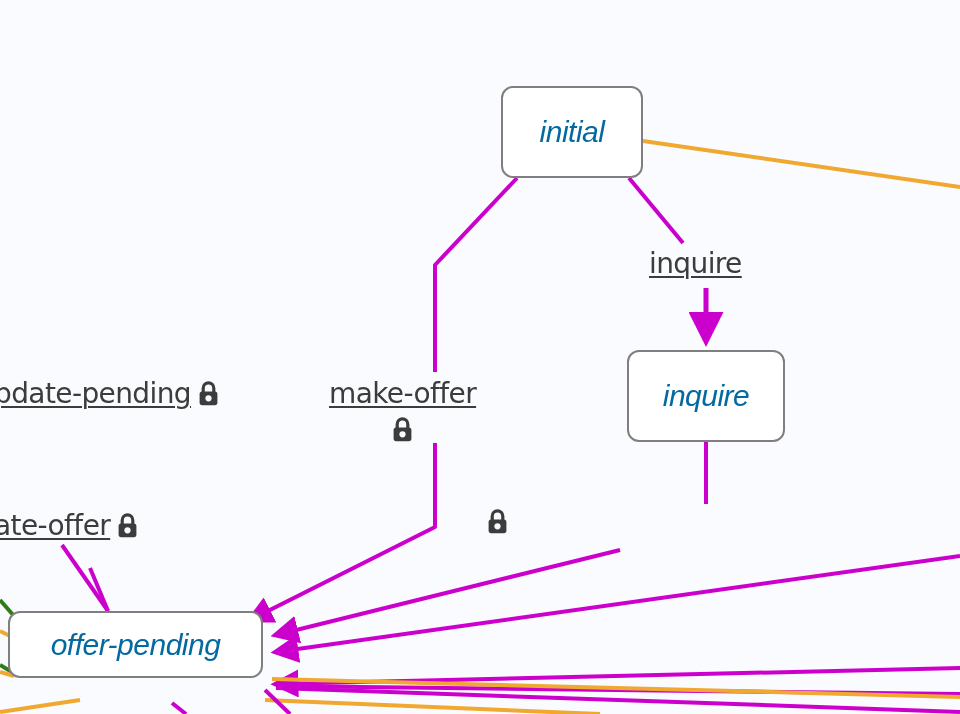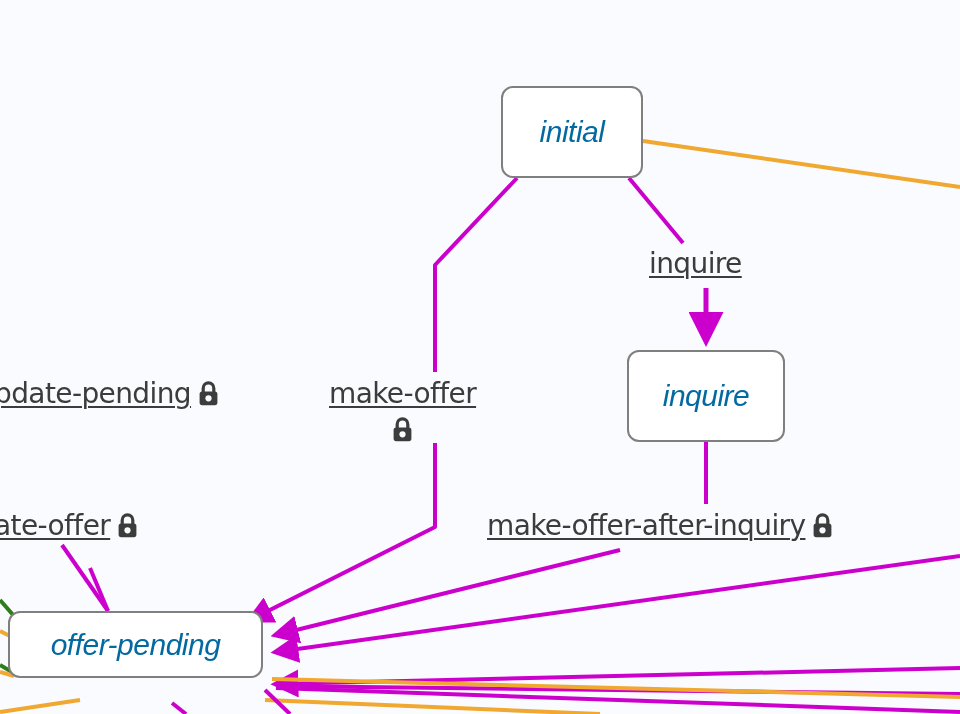--- a/index.html
+++ b/index.html
@@ -153,21 +153,20 @@
     <span class="lock-icon">
       <svg viewBox="0 0 21 25" width="21" height="25" xmlns="http://www.w3.org/2000/svg">
         <path d="M5.2 11 V7.2 a5.3 5.3 0 0 1 10.6 0 V11" fill="none" stroke="#3c3c3c" stroke-width="3.2"></path>
         <rect x="1.6" y="10.4" width="17.8" height="13.8" rx="2.6" fill="#3c3c3c"></rect>
         <circle cx="10.5" cy="17.3" r="3.1" fill="#fafbfe"></circle>
       </svg>
     </span>
   </div>
 
   <div class="edge-label" style="left:483px; top:508px;">
-    <span class="edge-label-text">make-offer-after-inquiry</span>
     <span class="lock-icon">
       <svg viewBox="0 0 21 25" width="21" height="25" xmlns="http://www.w3.org/2000/svg">
         <path d="M5.2 11 V7.2 a5.3 5.3 0 0 1 10.6 0 V11" fill="none" stroke="#3c3c3c" stroke-width="3.2"></path>
         <rect x="1.6" y="10.4" width="17.8" height="13.8" rx="2.6" fill="#3c3c3c"></rect>
         <circle cx="10.5" cy="17.3" r="3.1" fill="#fafbfe"></circle>
       </svg>
     </span>
   </div>
 
 </div>

